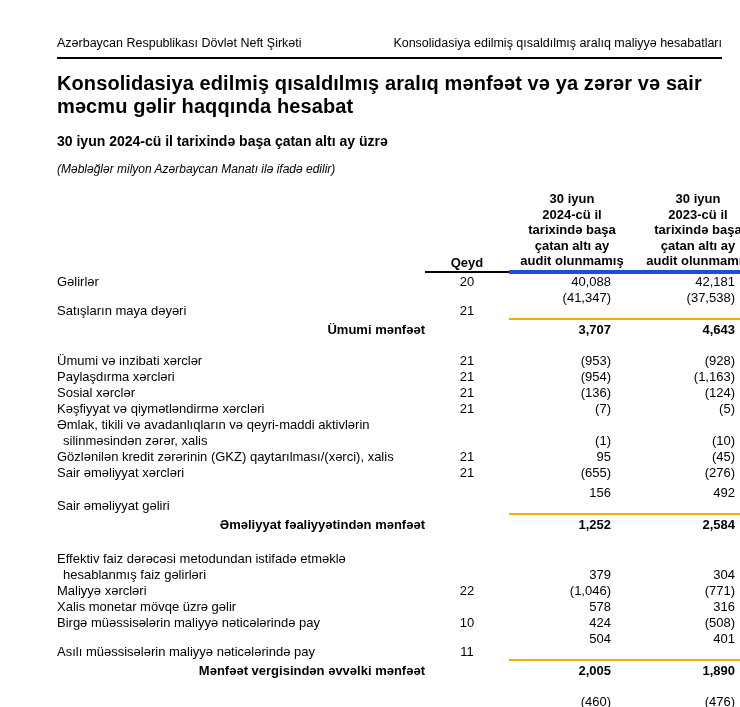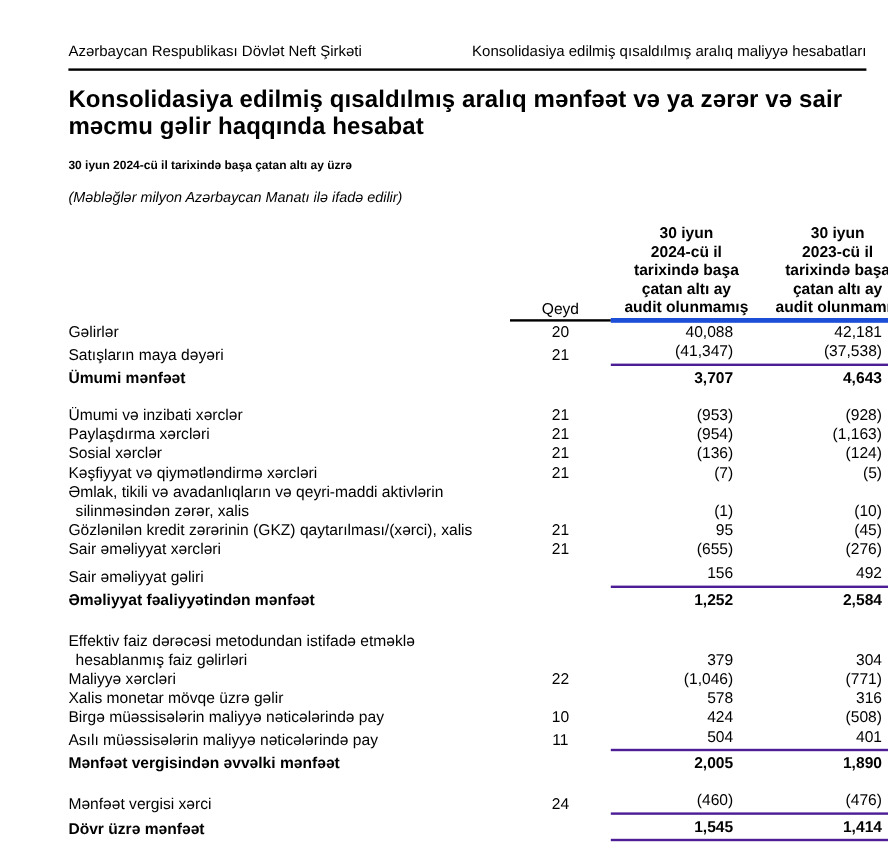--- a/index.html
+++ b/index.html
@@ -27,21 +27,21 @@
     border-bottom: 2px solid #000;
   }
   .title-1 {
     margin-top: 13px;
     font-size: 20px;
     font-weight: bold;
     letter-spacing: 0.1px;
   }
   .title-2 {
     margin-top: 15px;
-    font-size: 10px;
+    font-size: 14px;
     font-weight: bold;
   }
   .currency-note {
     margin-top: 13px;
     font-size: 12px;
     font-style: italic;
   }
 
   table.statement {
     margin-top: 15px;
@@ -50,21 +50,21 @@
     width: 704px;
     font-size: 13px;
   }
   col.c-label { width: 368px; }
   col.c-qeyd  { width: 84px; }
   col.c-v1    { width: 126px; }
   col.c-v2    { width: 126px; }
 
   thead td { vertical-align: bottom; }
   thead .head-qeyd {
-    font-weight: normal;
+    font-weight: bold;
     text-align: center;
     border-bottom: 2px solid #000;
     padding-bottom: 1px;
   }
   thead .head-val {
     font-weight: bold;
     text-align: center;
     white-space: pre-line;
     line-height: 15.5px;
     border-bottom: 4px solid #1d4ed8;
@@ -75,22 +75,22 @@
     vertical-align: bottom;
     line-height: 16px;
     padding: 0;
   }
   td.lbl { text-align: left; }
   td.lbl .l2 { padding-left: 6px; }
   td.qeyd { text-align: center; }
   td.val { text-align: right; padding-right: 24px; }
   td.val2 { text-align: right; padding-right: 26px; }
 
-  tr.bold td { font-weight: bold; padding-top: 2px; padding-bottom: 1px; }
-  tr.rule-after td.val, tr.rule-after td.val2 { border-bottom: 2px solid #4c1d95; padding-bottom: 2px; }
+  tr.bold td { font-weight: bold; padding-top: 2px; padding-bottom: 1px; text-align: right; }
+  tr.rule-after td.val, tr.rule-after td.val2 { border-bottom: 2px solid #eab308; padding-bottom: 12px; }
   tr.spacer td { height: 14px; }
   tr.spacer-lg td { height: 17px; }
   tr.gap-before td { padding-top: 4px; }
 </style>
 </head>
 <body>
 
 <div class="page">
   <div class="inner">
 

